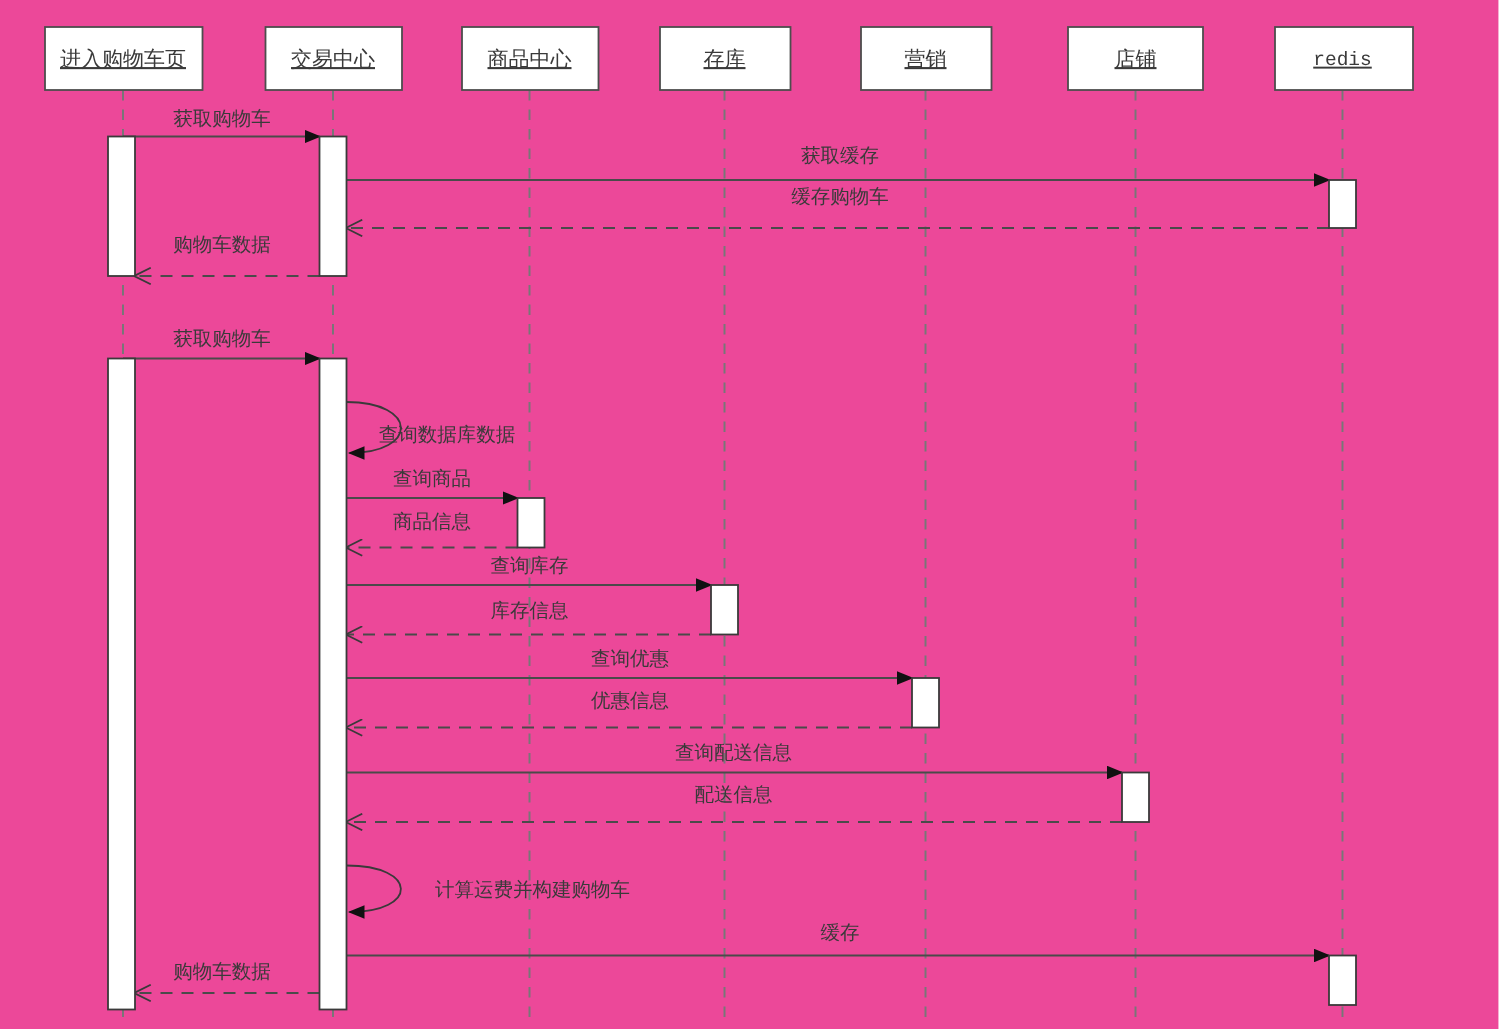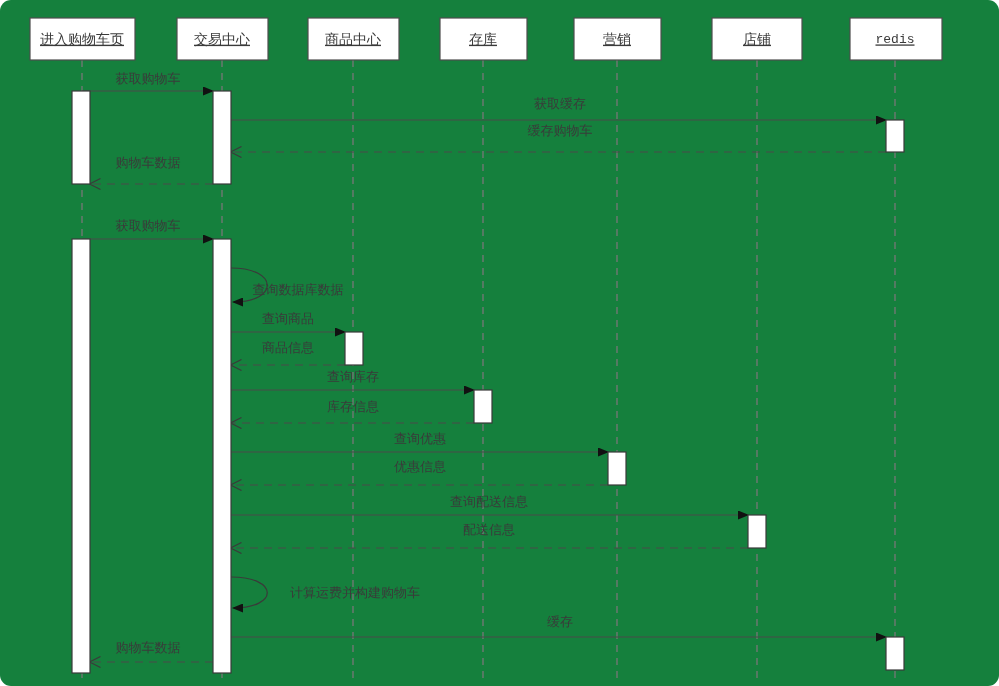--- a/index.html
+++ b/index.html
@@ -7,23 +7,22 @@
     padding: 0;
     background: #ffffff;
   }
   body {
     font-family: "Liberation Sans", "DejaVu Sans", sans-serif;
   }
   #diagram-root {
     position: relative;
     width: 999px;
     height: 686px;
-    background: #15803d;
+    background: #ec4899;
     overflow: hidden;
-    border-radius: 11px;
   }
   #seq-svg {
     position: absolute;
     left: 0;
     top: 0;
   }
   .lifeline-box rect {
     fill: #ffffff;
     stroke: #4d4d4d;
     stroke-width: 1.2;

